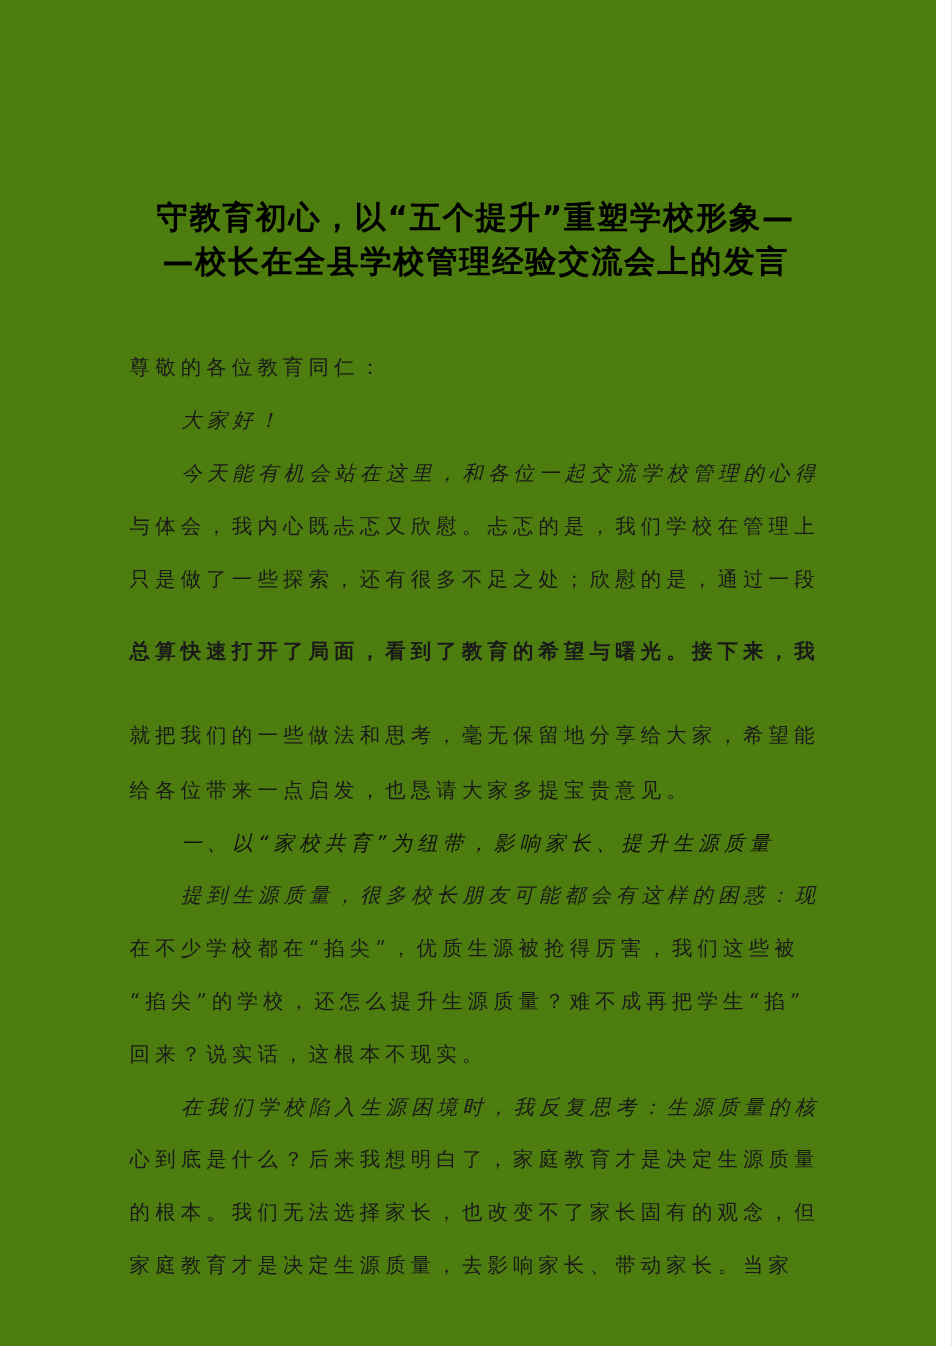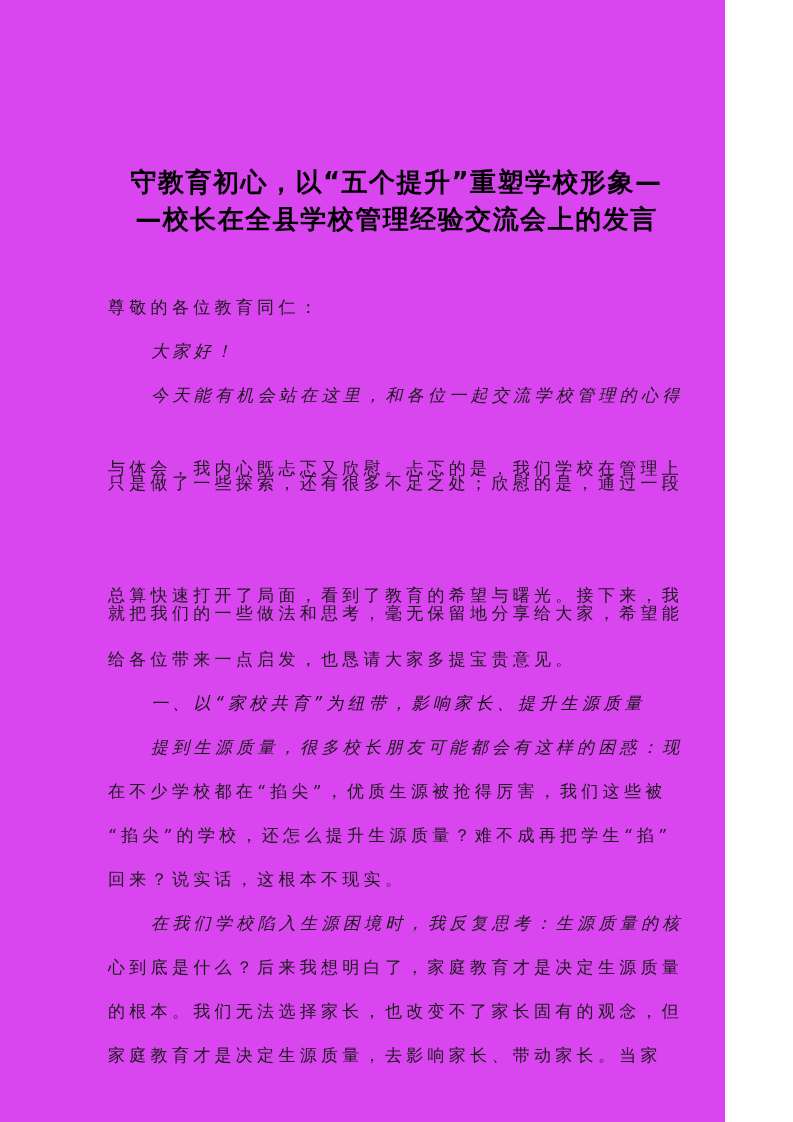--- a/index.html
+++ b/index.html
@@ -10,23 +10,23 @@
     body {
       width: 793px;
       height: 1122px;
       position: relative;
       overflow: hidden;
       color: #000000;
     }
     .page {
       position: absolute;
       left: 0; top: 0;
-      width: 725px;
+      width: 780px;
       height: 1122px;
-      background: #d946ef;
+      background: #4d7c0f;
     }
     .title {
       position: absolute;
       left: 0;
       width: 793px;
       text-align: center;
       font-family: "DejaVu Sans", "Liberation Sans", sans-serif;
       font-weight: bold;
       font-size: 26px;
       line-height: 37px;
@@ -61,23 +61,23 @@
   <div class="title" style="top:164px;">
     <span class="title-line">守教育初心，以“五个提升”重塑学校形象—</span>
     <span class="title-line">—校长在全县学校管理经验交流会上的发言</span>
   </div>
 
   <div class="line flush" style="top:295px;">尊敬的各位教育同仁：</div>
 
   <div class="line indent" style="top:339px;">大家好！</div>
 
   <div class="line indent" style="top:383px;">今天能有机会站在这里，和各位一起交流学校管理的心得</div>
-  <div class="line flush" style="top:427px;margin-top:29px;">与体会，我内心既忐忑又欣慰。忐忑的是，我们学校在管理上</div>
+  <div class="line flush" style="top:427px;">与体会，我内心既忐忑又欣慰。忐忑的是，我们学校在管理上</div>
   <div class="line flush" style="top:471px;">只是做了一些探索，还有很多不足之处；欣慰的是，通过一段</div>
-  <div class="line flush" style="top:583px;">总算快速打开了局面，看到了教育的希望与曙光。接下来，我</div>
+  <div class="line flush" style="top:531px;font-weight:bold;">总算快速打开了局面，看到了教育的希望与曙光。接下来，我</div>
   <div class="line flush" style="top:603px;font-family:Liberation Mono, monospace;">就把我们的一些做法和思考，毫无保留地分享给大家，希望能</div>
   <div class="line flush" style="top:647px;">给各位带来一点启发，也恳请大家多提宝贵意见。</div>
 
   <div class="line indent heading" style="top:691px;">一、以“家校共育”为纽带，影响家长、提升生源质量</div>
 
   <div class="line flush" style="top:779px;">在不少学校都在“掐尖”，优质生源被抢得厉害，我们这些被</div>
   <div class="line indent" style="top:735px;">提到生源质量，很多校长朋友可能都会有这样的困惑：现</div>
   <div class="line flush" style="top:823px;">“掐尖”的学校，还怎么提升生源质量？难不成再把学生“掐”</div>
   <div class="line flush" style="top:867px;">回来？说实话，这根本不现实。</div>
 

